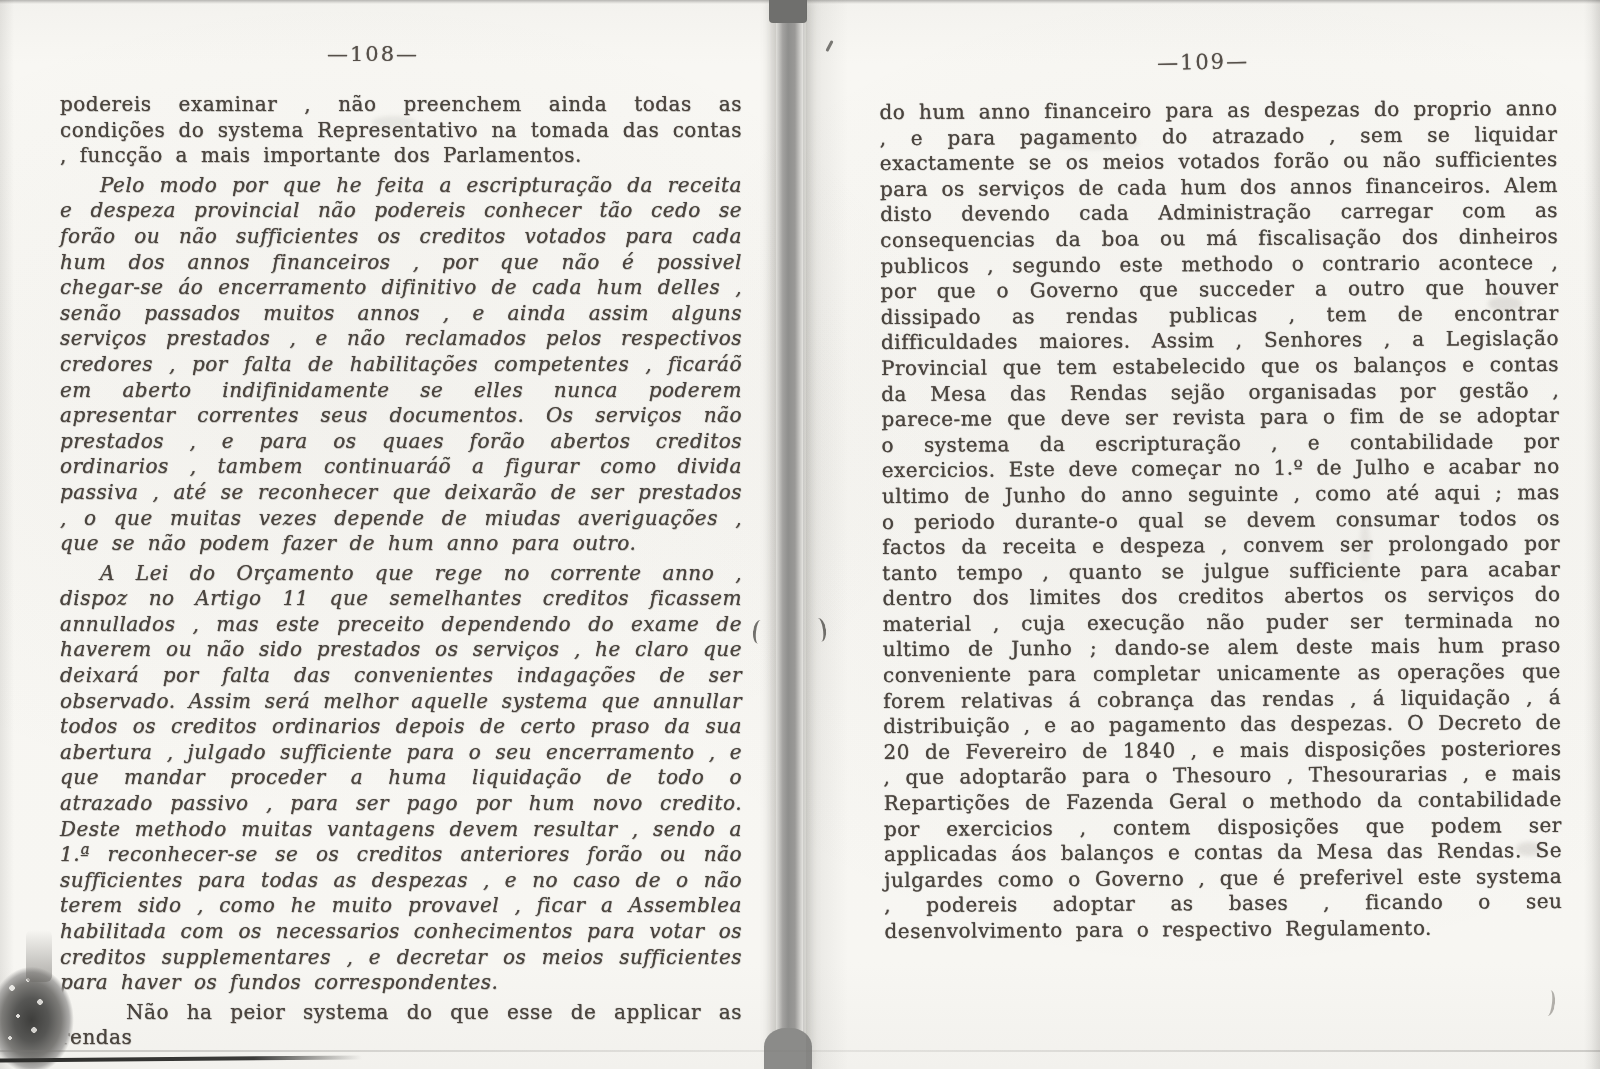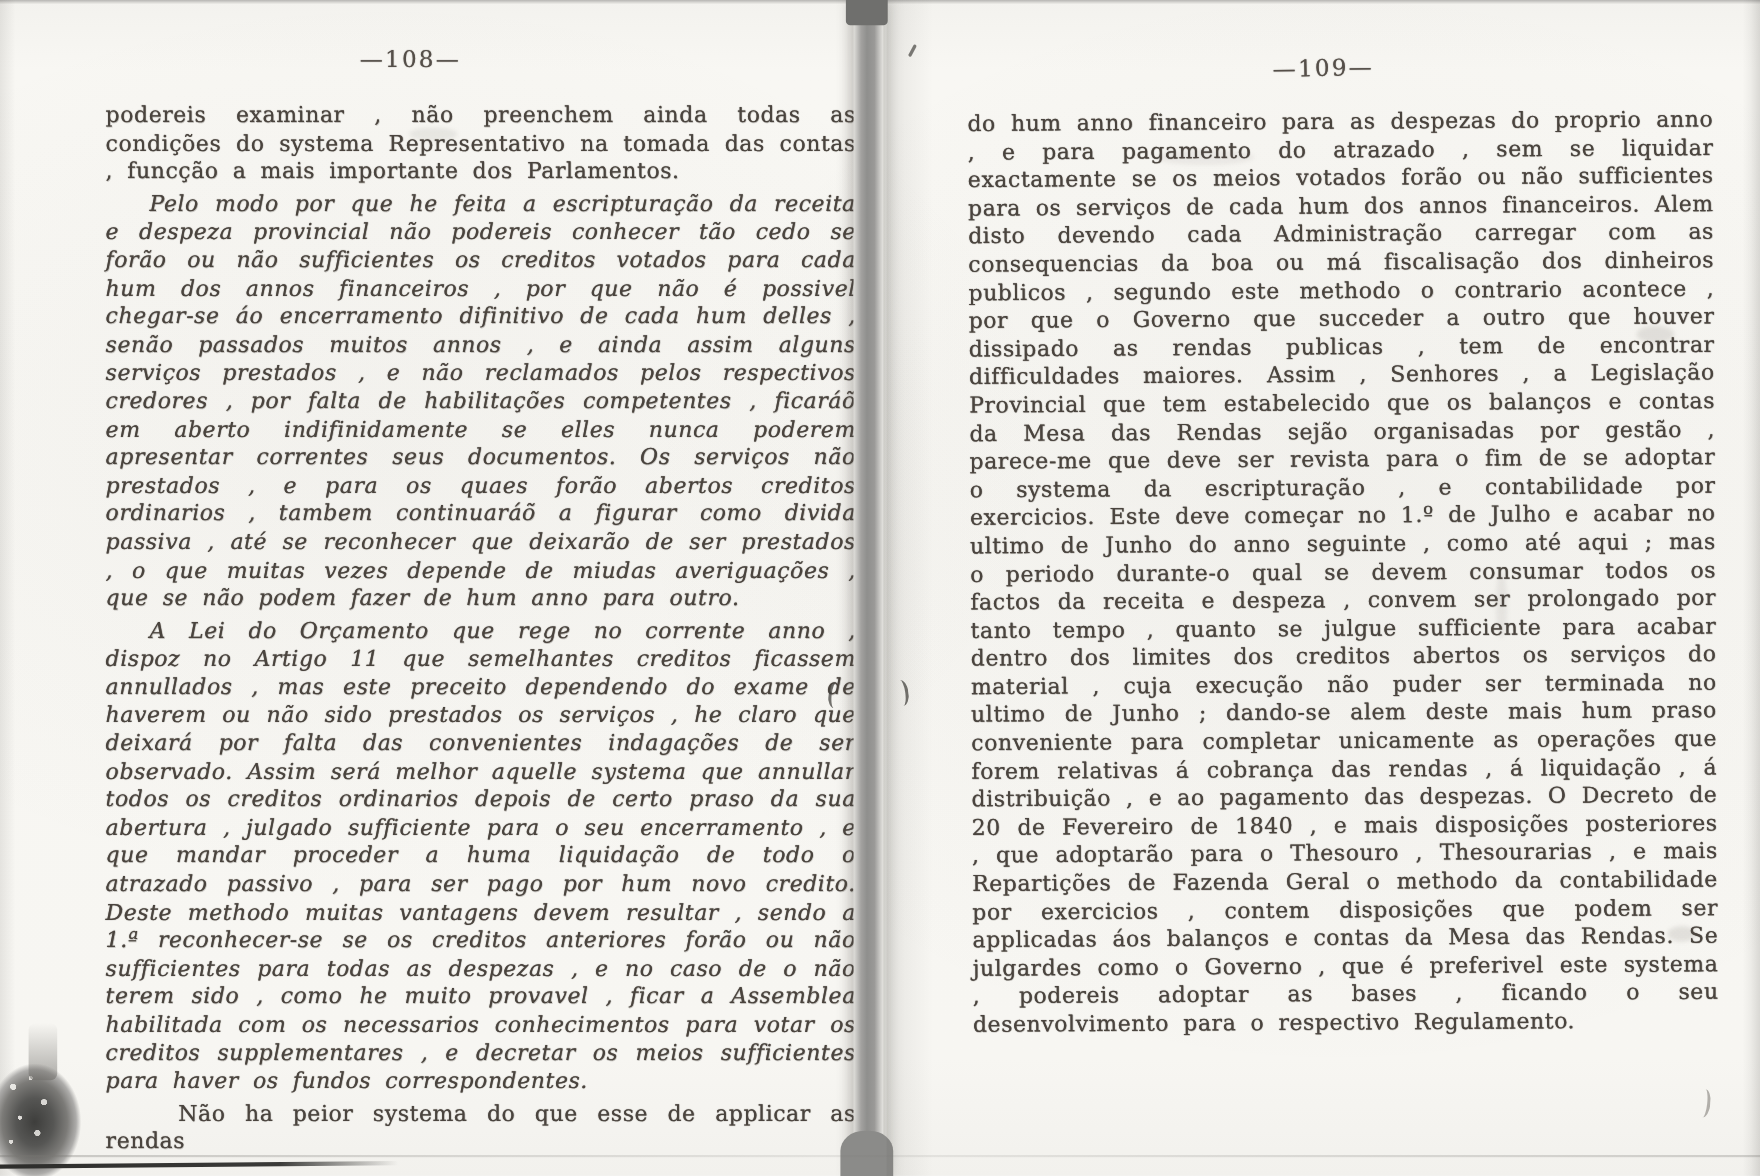--- a/index.html
+++ b/index.html
@@ -18,21 +18,21 @@
   .text-block {
     position: absolute;
     text-align: justify;
     font-size: 20px;
     line-height: 25.6px;
     letter-spacing: 0.5px;
     word-spacing: 6px;
     color: #4a443e;
     text-shadow: 0 0 0.9px rgba(74,68,62,0.85), 0.5px 0.5px 0 rgba(74,68,62,0.22);
   }
-  .text-left  { left: 60px;  top: 92px;  width: 682px; margin-left: 36px; }
+  .text-left  { left: 60px;  top: 92px;  width: 682px; }
   .text-right { left: 882px; top: 98px;  width: 678px; transform: rotate(-0.35deg); }
 
   .para { margin: 0 0 4px 0; }
   .para.indent     { text-indent: 40px; font-style: italic; }
   .para.indent-big { text-indent: 66px; }
 
   .page-number {
     position: absolute;
     font-size: 21px;
     letter-spacing: 2px;

